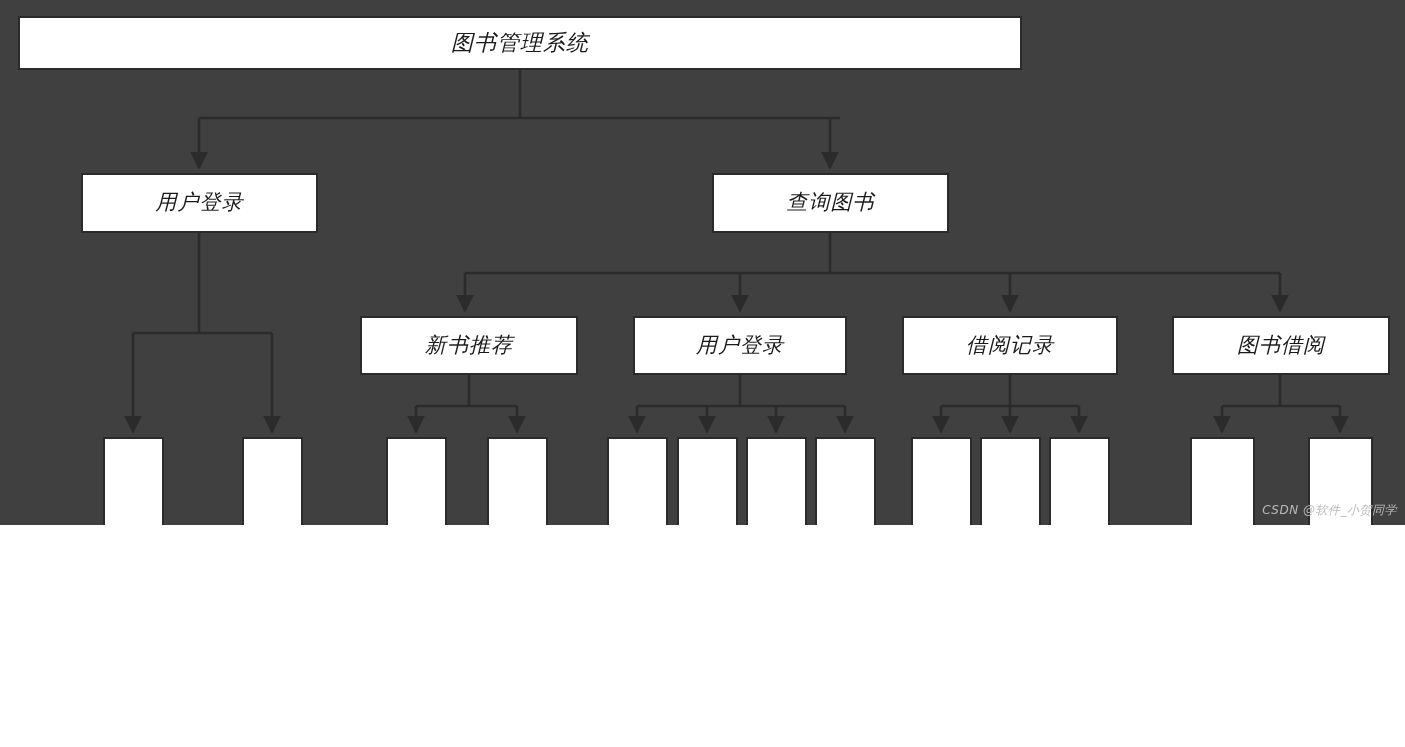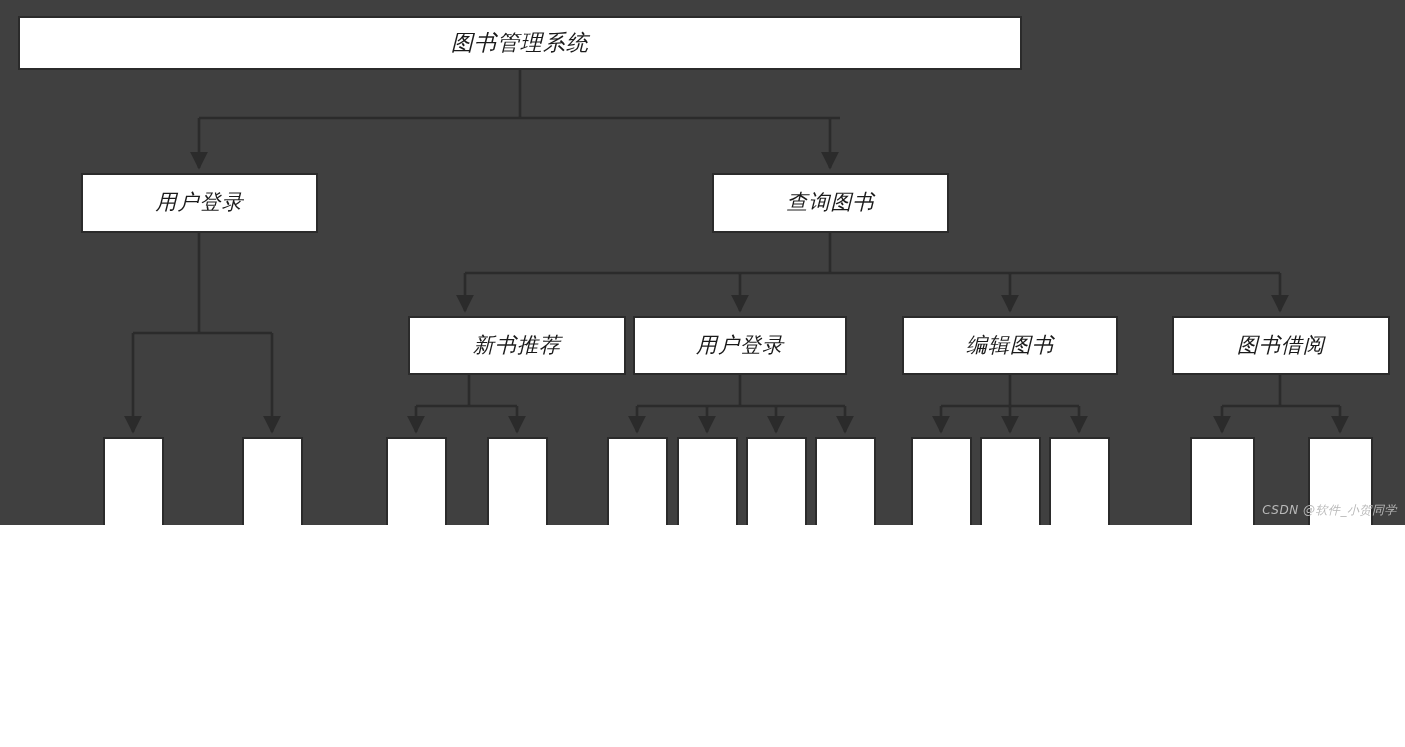--- a/index.html
+++ b/index.html
@@ -122,23 +122,23 @@
       <path d="M 1222 406 L 1222 432" marker-end="url(#arrow)"></path>
       <path d="M 1340 406 L 1340 432" marker-end="url(#arrow)"></path>
     </g>
   </svg>
 
   <div class="node h root" style="left:18px; top:16px; width:1004px; height:54px;">图书管理系统</div>
 
   <div class="node h" style="left:81px; top:173px; width:237px; height:60px;">用户登录</div>
   <div class="node h" style="left:712px; top:173px; width:237px; height:60px;">查询图书</div>
 
-  <div class="node h" style="left:360px; top:316px; width:218px; height:59px;margin-left:48px;">新书推荐</div>
+  <div class="node h" style="left:360px; top:316px; width:218px; height:59px;">新书推荐</div>
   <div class="node h" style="left:633px; top:316px; width:214px; height:59px;">用户登录</div>
-  <div class="node h" style="left:902px; top:316px; width:216px; height:59px;">编辑图书</div>
+  <div class="node h" style="left:902px; top:316px; width:216px; height:59px;">借阅记录</div>
   <div class="node h" style="left:1172px; top:316px; width:218px; height:59px;">图书借阅</div>
 
   <div class="node v" style="left:103px; top:437px; width:61px; height:296px;">用户登录</div>
   <div class="node v" style="left:242px; top:437px; width:61px; height:296px;">注销登录</div>
 
   <div class="node v" style="left:386px; top:437px; width:61px; height:296px;">查询图书</div>
   <div class="node v" style="left:487px; top:437px; width:61px; height:296px;">借阅图书</div>
 
   <div class="node v" style="left:607px; top:437px; width:61px; height:296px;">查询图书</div>
   <div class="node v" style="left:677px; top:437px; width:61px; height:296px;">新增图书（管理员）</div>

